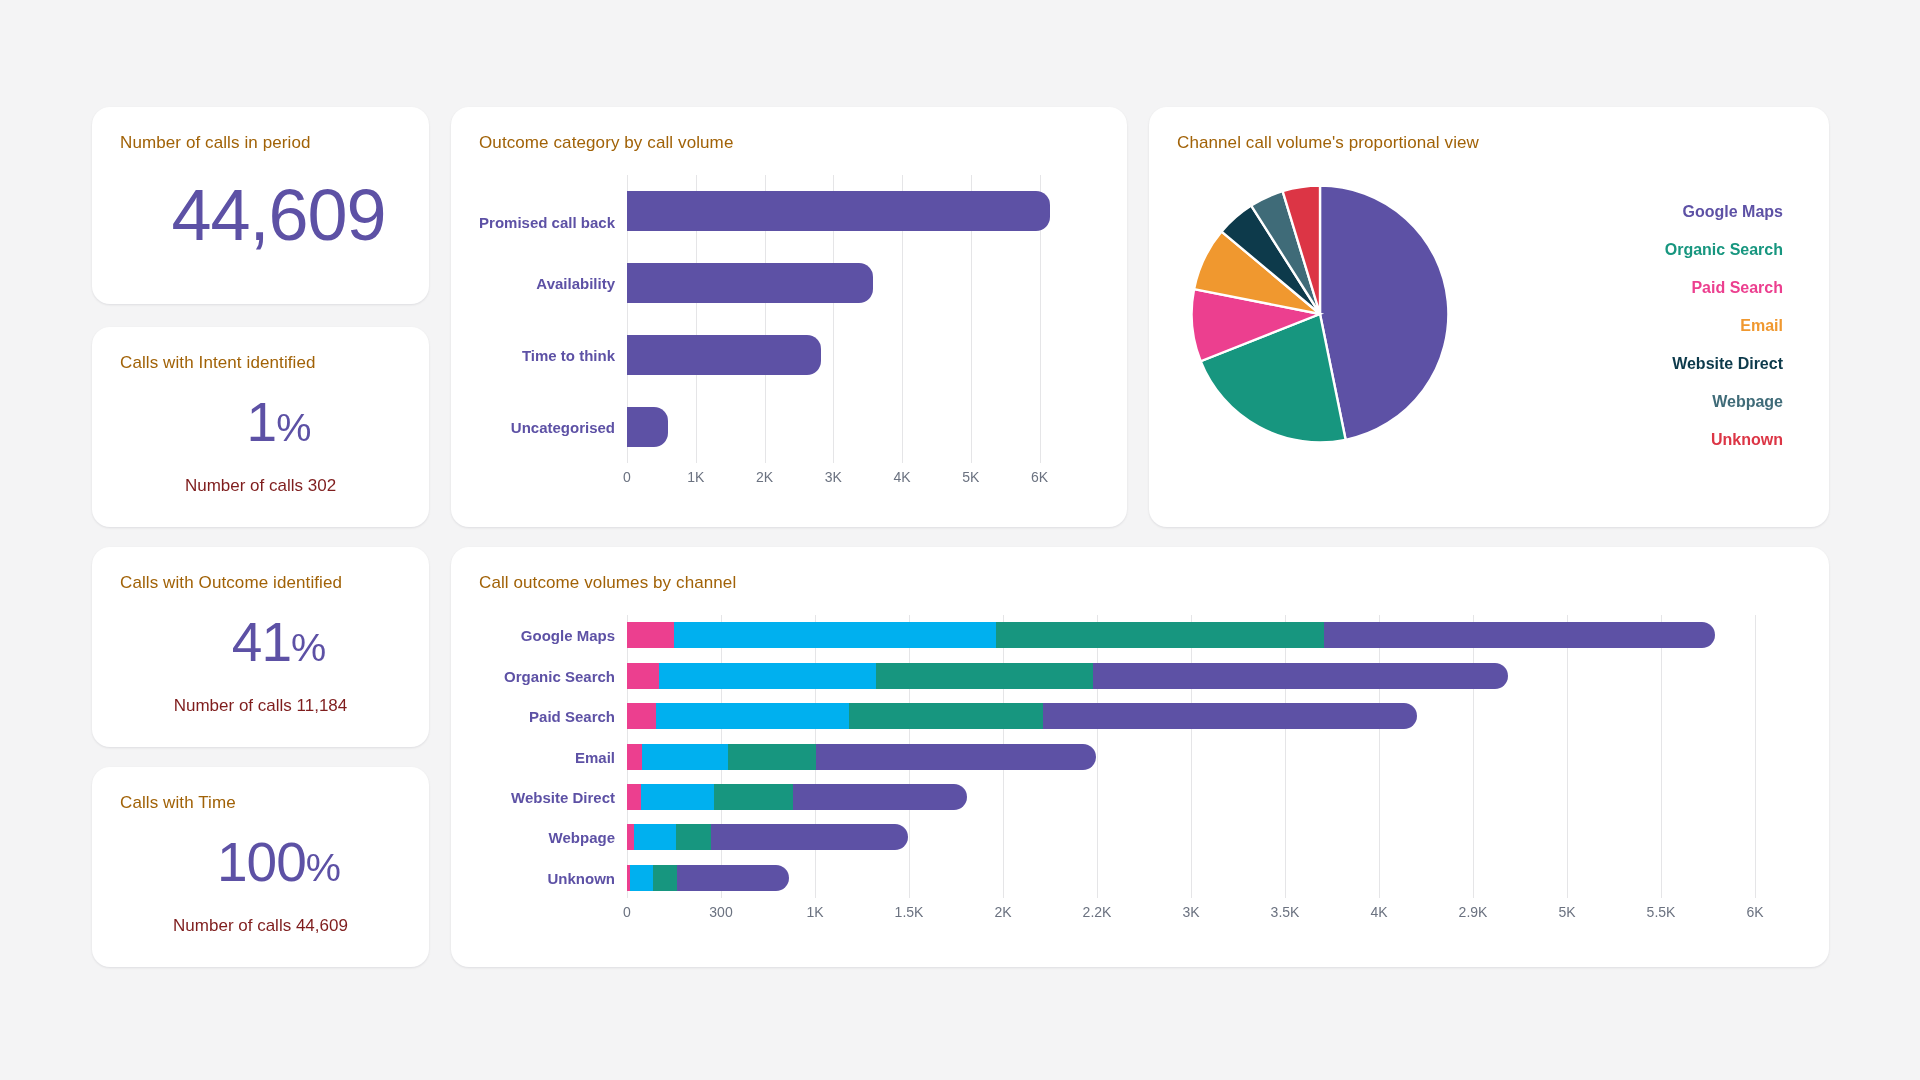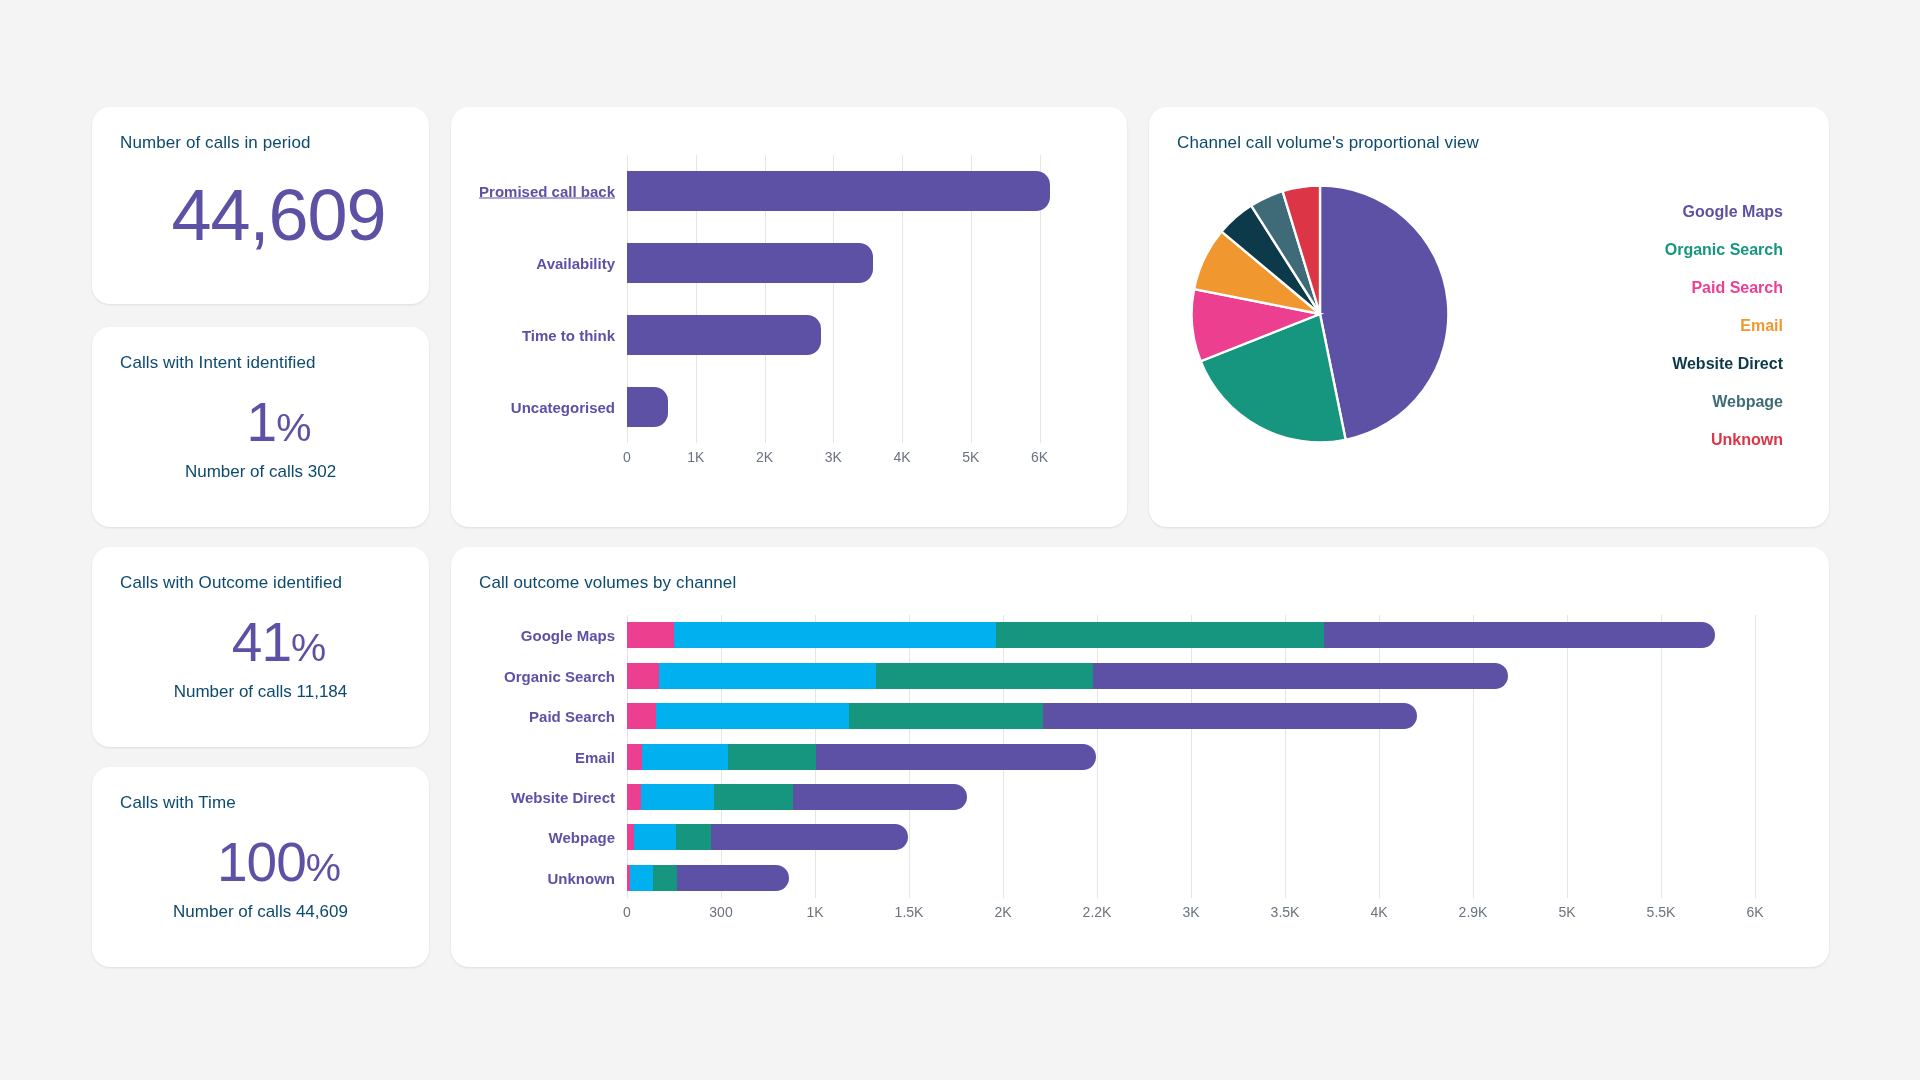--- a/index.html
+++ b/index.html
@@ -16,42 +16,42 @@
   }
 
   .card {
     position: absolute;
     background: #ffffff;
     border-radius: 18px;
     box-shadow: 0 1px 3px rgba(16,24,40,0.06), 0 1px 2px rgba(16,24,40,0.04);
   }
   .card-title {
     font-size: 17px;
-    color: #0c4a6e;
+    color: #a16207;
     font-weight: 400;
     letter-spacing: .1px;
   }
 
   
   .kpi { padding: 26px 28px 0 28px; }
   .kpi-body {
     display: flex; flex-direction: column;
     align-items: center; justify-content: center;
   }
   .kpi-big {
     color: #5d51a5;
     font-weight: 400;
     line-height: 1;
     letter-spacing: -1px;
     margin-left: 36px;
   }
   .kpi-sub {
-    color: #0c4a6e;
+    color: #7f1d1d;
     font-size: 17px;
-    margin-top: 12px;
+    margin-top: 26px;
     font-weight: 400;
   }
 
   #kpi-calls      { left: 92px;  top: 107px;  width: 337px; height: 197px; }
   #kpi-calls .kpi-big   { font-size: 72px; margin-top: 26px; }
   #kpi-intent     { left: 92px;  top: 327px;  width: 337px; height: 200px; }
   #kpi-outcome    { left: 92px;  top: 547px;  width: 337px; height: 200px; }
   #kpi-goals      { left: 92px;  top: 767px;  width: 337px; height: 200px; }
   #kpi-intent .kpi-big, #kpi-outcome .kpi-big, #kpi-goals .kpi-big { font-size: 55px; margin-top: 22px; }
   .pct { font-size: .72em; }
@@ -160,30 +160,31 @@
 
   <div class="card kpi" id="kpi-goals">
     <div class="card-title">Calls with Time</div>
     <div class="kpi-body">
       <div class="kpi-big"><span>100</span><span class="pct">%</span></div>
       <div class="kpi-sub">Number of calls 44,609</div>
     </div>
   </div>
 
   <div class="card" id="card-outcome">
+    <div class="card-title">Outcome category by call volume</div>
     <div class="plot" id="outcome-plot">
         <div class="gridline" style="left: 0px;"></div>
         <div class="gridline" style="left: 68.75px;"></div>
         <div class="gridline" style="left: 137.5px;"></div>
         <div class="gridline" style="left: 206.25px;"></div>
         <div class="gridline" style="left: 275px;"></div>
         <div class="gridline" style="left: 343.75px;"></div>
         <div class="gridline" style="left: 412.5px;"></div>
         <div class="bar" title="Promised call back: 6150" style="left: 0px; width: 422.812px; height: 40px; top: 16px; background: rgb(93, 81, 165);"></div>
-        <div class="cat-label" style="top: 36px; right: auto; left: -12px; transform: translate(-100%, -50%); text-decoration: underline;">Promised call back</div>
+        <div class="cat-label" style="top: 47px; right: auto; left: -12px; transform: translate(-100%, -50%);">Promised call back</div>
         <div class="bar" title="Availability: 3580" style="left: 0px; width: 246.125px; height: 40px; top: 88px; background: rgb(93, 81, 165);"></div>
         <div class="cat-label" style="top: 108px; right: auto; left: -12px; transform: translate(-100%, -50%);">Availability</div>
         <div class="bar" title="Time to think: 2820" style="left: 0px; width: 193.875px; height: 40px; top: 160px; background: rgb(93, 81, 165);"></div>
         <div class="cat-label" style="top: 180px; right: auto; left: -12px; transform: translate(-100%, -50%);">Time to think</div>
         <div class="bar" title="Uncategorised: 590" style="left: 0px; width: 40.5625px; height: 40px; top: 232px; background: rgb(93, 81, 165);"></div>
         <div class="cat-label" style="top: 252px; right: auto; left: -12px; transform: translate(-100%, -50%);">Uncategorised</div>
       </div>
     <div id="outcome-axis">
         <div class="tick-label" style="left: 0px; top: 6px;">0</div>
         <div class="tick-label" style="left: 68.75px; top: 6px;">1K</div>

